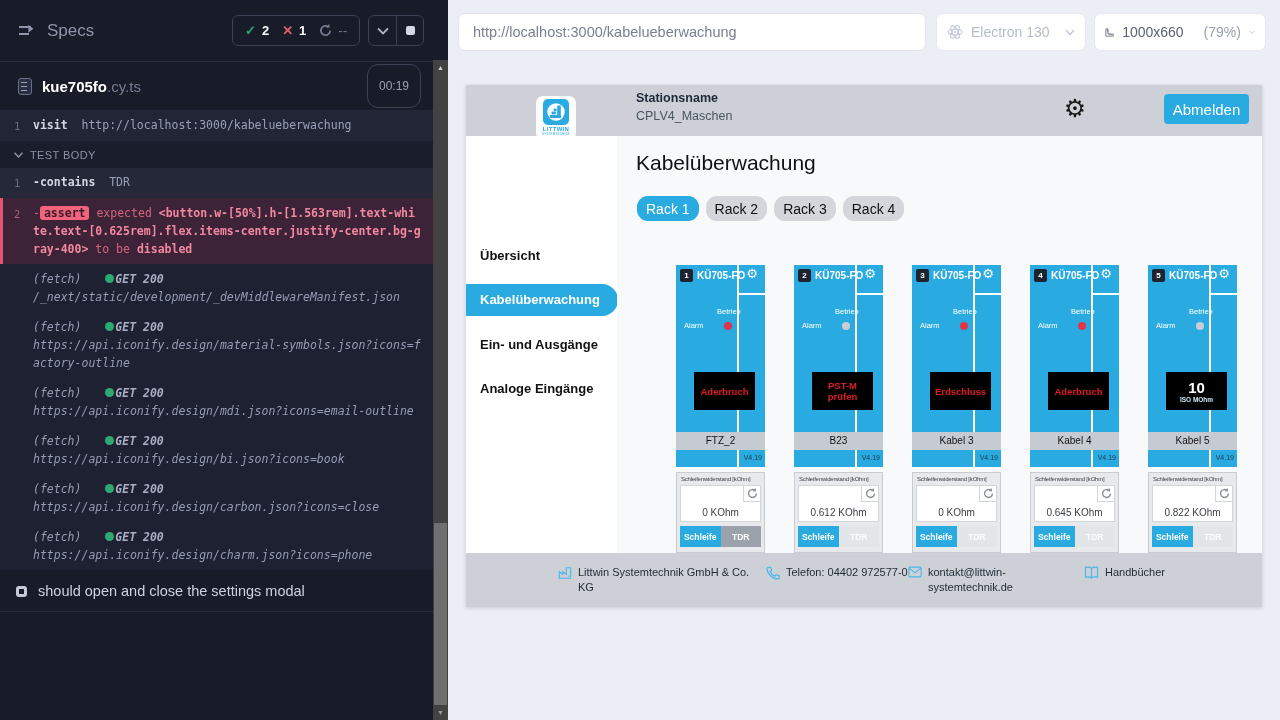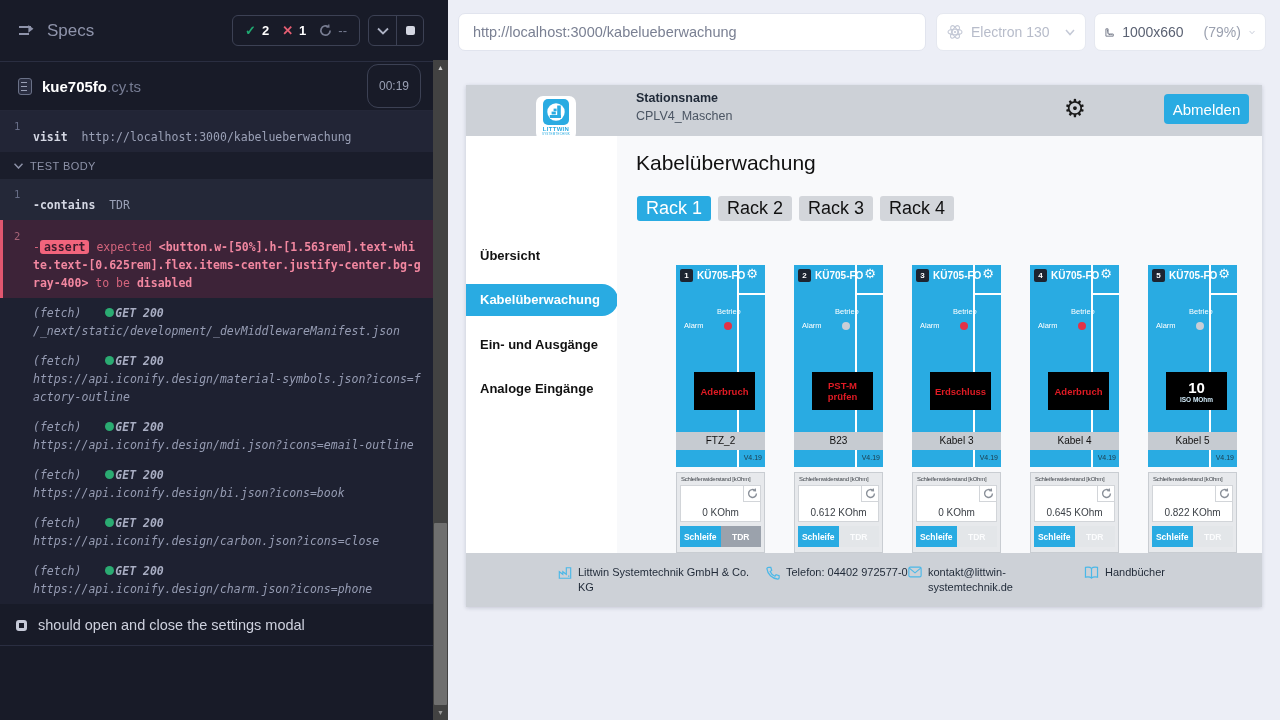--- a/index.html
+++ b/index.html
@@ -24,21 +24,21 @@
   .spec-row { height:49px; display:flex; align-items:center; padding:0 12px 0 18px; border-bottom:1px solid #242738; }
   .doc-ic { width:14px; height:17px; border:1.6px solid #6a7187; border-radius:3px; position:relative; background:#2a2e41; }
   .doc-ic:before { content:""; position:absolute; left:2px; top:3px; width:6px; height:1.5px; background:#9aa0b6; box-shadow:0 4px 0 #9aa0b6, 0 8px 0 #9aa0b6; }
   .spec-name { margin-left:10px; font-size:15px; font-weight:bold; color:#fff; }
   .spec-ext { font-size:15px; color:#767c93; font-weight:normal; }
   .time-pill { margin-left:auto; border:1px solid #3c4154; border-radius:11px; color:#9ba1b5; font-size:12px; padding:14px 11px; }
 
   .log { background:#1e2131; font-family:"DejaVu Sans Mono", monospace; font-size:11.5px; }
   .cmd { display:flex; padding:6px 12px 6px 14px; line-height:17px; }
   .cmd .num { width:19px; flex:none; color:#666c85; font-size:10.5px; padding-top:1px; }
-  .cmd .body { flex:1; word-break:break-all;margin-top:12px; }
+  .cmd .body { flex:1; word-break:break-all; }
   .cmd-name { font-weight:bold; color:#d4d7e3; }
   .cmd-arg { color:#9aa0b6; }
   .cmd.visit { background:#222536; }
   .sect-head { display:flex; align-items:center; gap:7px; padding:8px 14px 7px 14px; background:#1a1d2b; color:#8d92a8; font-family:"Liberation Sans",sans-serif; font-size:11px; letter-spacing:.4px; }
   .cmd.contains { background:#242838; }
   .cmd.assert { background:#3d2338; border-left:3px solid #e2566f; padding-left:11px; line-height:18px; font-size:11.5px; }
   .cmd.assert .num { color:#a86377; }
   .as-txt { color:#d4647c; }
   .as-bold { color:#f287a0; font-weight:bold; }
   .as-chip { background:#f2647c; color:#391b2c; font-weight:bold; border-radius:3px; padding:0 4px; }
@@ -77,21 +77,21 @@
   .gear-btn { position:absolute; left:594px; top:8px; width:30px; height:32px; font-family:"DejaVu Sans",sans-serif; font-size:25px; color:#1a1a1a; line-height:32px; text-align:center; }
   .logout-btn { position:absolute; left:698px; top:9px; width:85px; height:30px; background:#29abe2; color:#fff; border:none; border-radius:4px; font-size:15px; font-family:"Liberation Sans",sans-serif; }
 
   .app-sidebar { position:absolute; left:0; top:51px; width:151px; height:417px; background:#fff; }
   .nav-item { position:absolute; left:14px; font-size:13px; font-weight:bold; color:#111; }
   .nav-item.active { left:0; width:152px; height:32px; background:#29abe2; color:#fff; border-radius:0 16px 16px 0; line-height:32px; padding-left:14px; }
 
   .app-main { position:absolute; left:151px; top:51px; width:645px; height:417px; background:#f8f9fb; }
   .page-title { position:absolute; left:170px; top:66px; font-size:21px; color:#111; }
   .tabs { position:absolute; left:171px; top:111px; display:flex; gap:7px; }
-  .tab { height:25px; padding:0 9px; display:flex; align-items:center; font-size:18px; background:#d3d6db; color:#111; border-radius:3px; }
+  .tab { height:25px; padding:0 9px; display:flex; align-items:center; font-size:14px; background:#d3d6db; color:#111; border-radius:11px; }
   .tab.active { background:#29abe2; color:#fff; font-weight:normal; }
 
   .cards { position:absolute; left:210px; top:180px; width:586px; height:288px; display:flex; gap:29px; overflow:hidden; }
   .card { position:relative; width:89px; flex:none; height:310px; }
   .card-top { position:absolute; left:0; top:0; width:89px; height:202px; background:#29abe2; }
   .vline { position:absolute; left:61px; top:0; width:2px; height:167px; background:#fff; }
   .vline2 { position:absolute; left:61px; top:185px; width:2px; height:17px; background:#fff; }
   .hline { position:absolute; left:63px; top:28px; width:26px; height:2px; background:#fff; }
   .num-badge { position:absolute; left:4px; top:4px; width:13px; height:13px; background:#1d2430; color:#fff; font-size:8px; font-weight:bold; text-align:center; line-height:13px; border-radius:2px; }
   .model { position:absolute; left:21px; top:5px; font-size:10px; font-weight:bold; color:#fff; }

